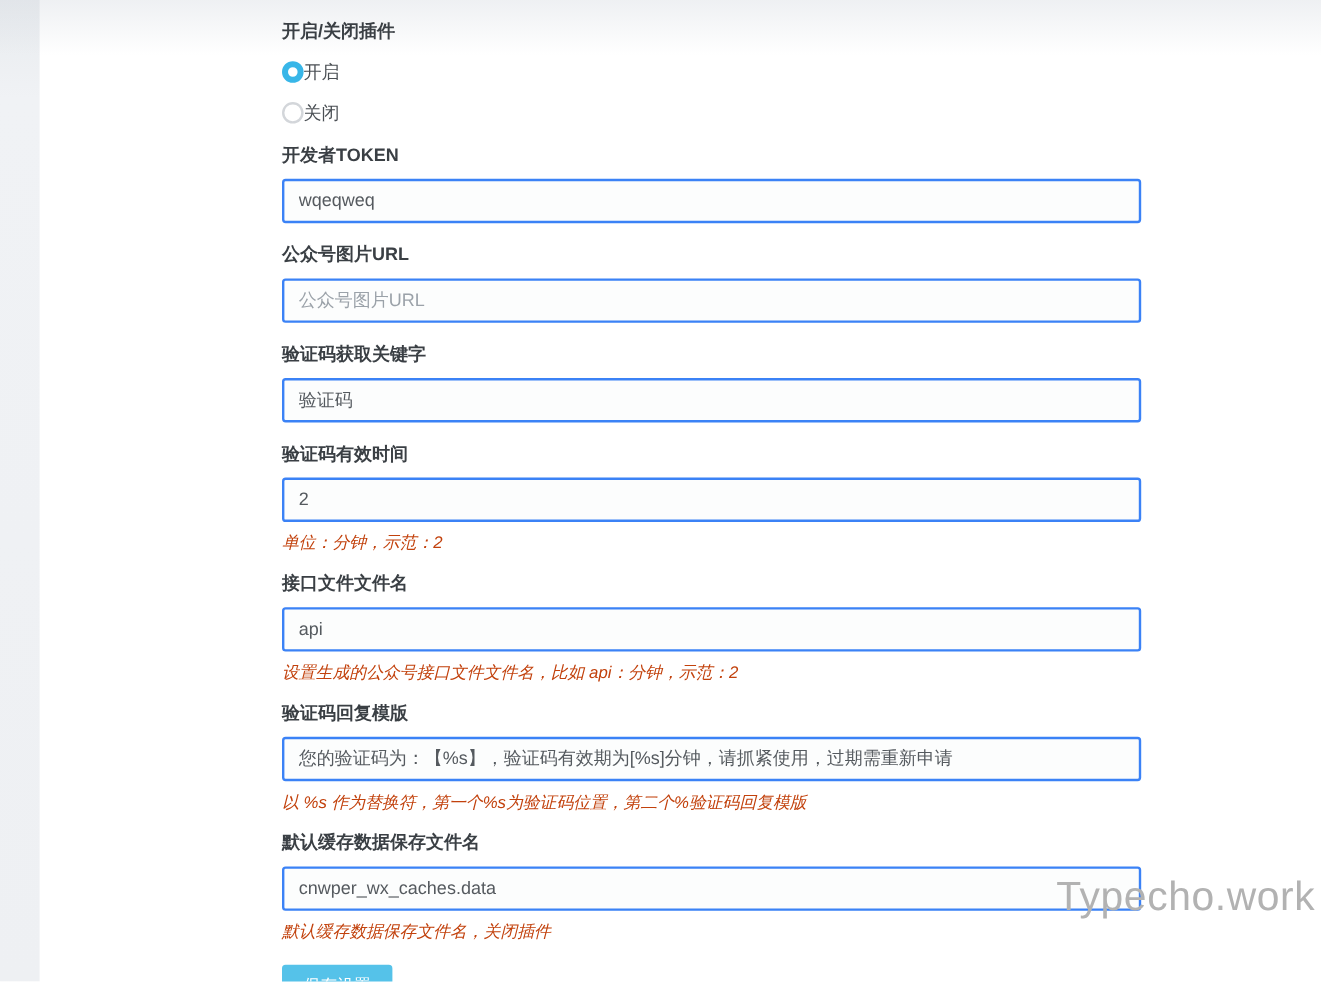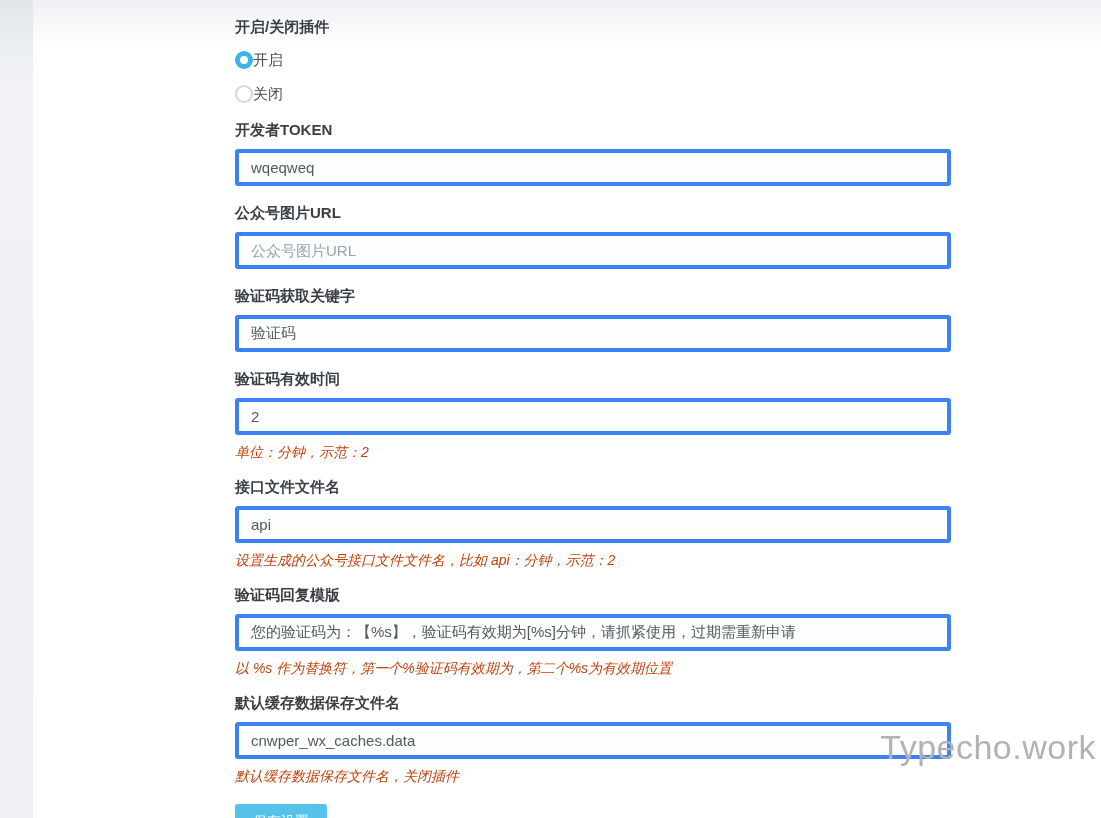--- a/index.html
+++ b/index.html
@@ -38,21 +38,21 @@
   .radio-circle {
     width: 18px; height: 18px; border-radius: 50%;
     background: #fff; flex: 0 0 auto; cursor: pointer;
   }
   .radio-circle.on  { border: 5px solid #38b6e8; }
   .radio-circle.off { border: 2px solid #d3d6da; }
   .radio-label { font-size: 15px; color: #4a4f54; }
   .text-input {
     display: block; width: 100%; height: 37px;
     margin-top: 11px; padding: 0 12px;
-    border: 4px solid #3b82f6; border-radius: 3px;
+    border: 2px solid #3b82f6; border-radius: 3px;
     background: #fcfdfd;
     font-family: "Liberation Sans", "DejaVu Sans", sans-serif;
     font-size: 15px; color: #555a5f;
     outline: none;
   }
   .text-input::placeholder { color: #9ba2a9; opacity: 1; }
   .helper-text {
     margin-top: 9px; font-size: 14px; color: #c2410c;
     line-height: 16px;
     font-style: italic;
@@ -102,21 +102,21 @@
   <div class="field-label">验证码有效时间</div>
   <input class="text-input" type="text" value="2" style="">
   <div class="helper-text">单位：分钟，示范：2</div>
 
   <div class="field-label">接口文件文件名</div>
   <input class="text-input" type="text" value="api" style="">
   <div class="helper-text">设置生成的公众号接口文件文件名，比如 api：分钟，示范：2</div>
 
   <div class="field-label">验证码回复模版</div>
   <input class="text-input" type="text" value="您的验证码为：【%s】，验证码有效期为[%s]分钟，请抓紧使用，过期需重新申请" style="">
-  <div class="helper-text">以 %s 作为替换符，第一个%验证码有效期为，第二个%s为有效期位置</div>
+  <div class="helper-text">以 %s 作为替换符，第一个%s为验证码位置，第二个%验证码回复模版</div>
 
   <div class="field-label">默认缓存数据保存文件名</div>
   <input class="text-input" type="text" value="cnwper_wx_caches.data" style="">
   <div class="helper-text">默认缓存数据保存文件名，关闭插件</div>
 
   <button class="save-button">保存设置</button>
 
 </div>
 
 <div class="watermark">Typecho.work</div>

